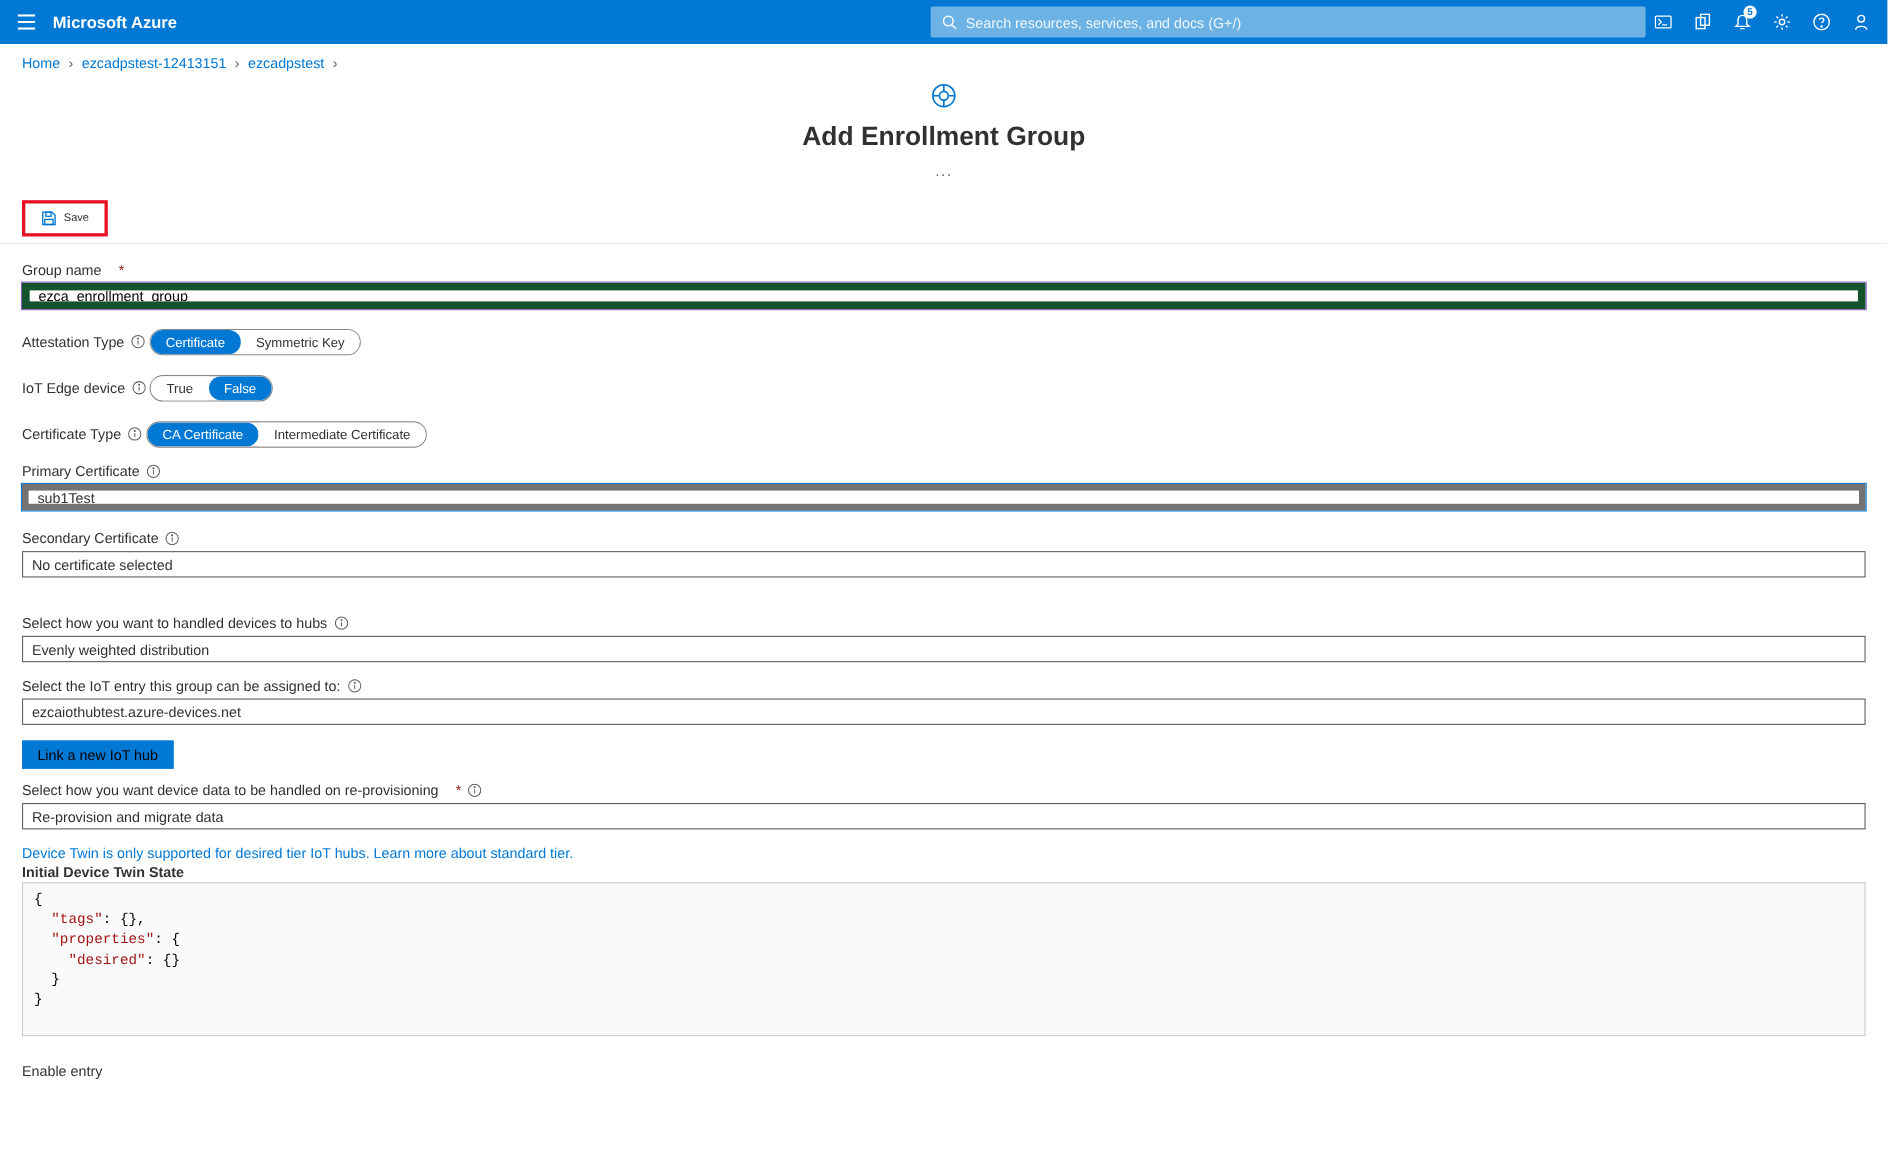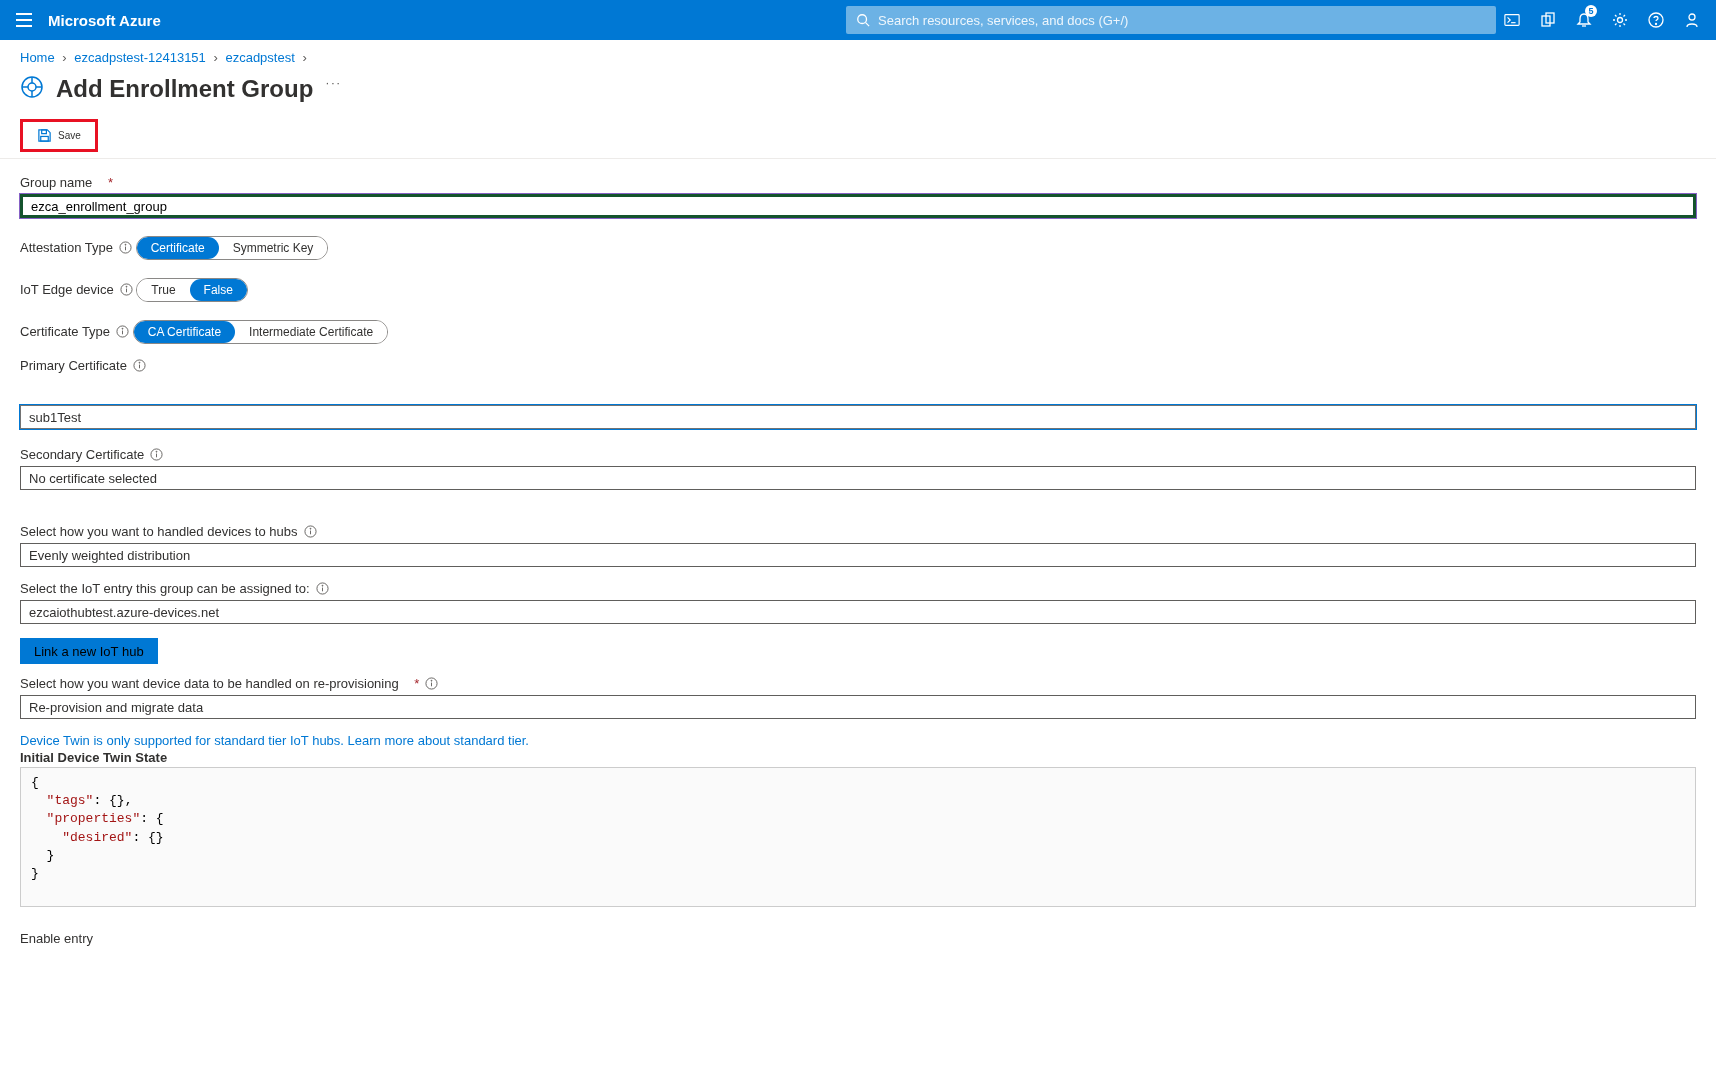--- a/index.html
+++ b/index.html
@@ -19,44 +19,44 @@
 .top-icon { width: 32px; height: 40px; display: flex; align-items: center; justify-content: center; cursor: pointer; position: relative; }
 .top-icon svg { stroke: #fff; fill: none; }
 .badge { position: absolute; top: 5px; right: 3px; background: #fff; color: #0078d4; font-size: 9px; font-weight: 600; border-radius: 8px; min-width: 12px; height: 12px; display: flex; align-items: center; justify-content: center; padding: 0 2px; }
 
 
 .breadcrumb { padding: 10px 20px 4px; font-size: 13px; }
 .breadcrumb a { color: #0078d4; text-decoration: none; }
 .breadcrumb .sep { color: #605e5c; margin: 0 4px; }
 
 
-.titlerow { display: flex; padding: 6px 20px 12px; gap: 12px; }
+.titlerow { display: flex; align-items: center; padding: 6px 20px 12px; gap: 12px; flex-direction: column; }
 .title-icon { width: 24px; height: 24px; }
 .title-icon svg circle { stroke: #0078d4; fill: none; }
 .pagetitle { font-size: 24px; font-weight: 600; color: #323130; }
 .title-more { color: #605e5c; cursor: pointer; letter-spacing: 1px; }
 
 
 .cmdbar { border-bottom: 1px solid #edebe9; padding: 4px 20px 6px; display: flex; }
 .savebox { border: 3px solid #e81123; padding: 2px 8px; }
 .savebtn { display: flex; align-items: center; gap: 6px; cursor: pointer; font-size: 10px; color: #323130; padding: 4px 6px; }
 .savebtn svg { stroke: #0078d4; fill: none; }
 
 
 .form { padding: 16px 20px 40px; }
 .field { margin-bottom: 18px; }
 .field-nolabel { margin-bottom: 14px; }
 .lbl { font-size: 13px; color: #323130; display: inline-flex; align-items: center; gap: 6px; margin-bottom: 4px; }
 .req { color: #a4262c; }
 .info { width: 13px; height: 13px; display: inline-flex; }
 .info svg { stroke: #605e5c; fill: none; }
 .txtinput { width: 100%; border: 1px solid #605e5c; height: 24px; padding: 0 8px; font-size: 13px; }
-.txtinput.focus { border: 3px solid #14532d; outline: 1px solid #8661c5; }
+.txtinput.focus { border: 7px solid #14532d; outline: 1px solid #8661c5; }
 .select { width: 100%; border: 1px solid #605e5c; height: 24px; padding: 0 8px; font-size: 13px; background: #fff; display: flex; align-items: center; cursor: pointer; }
-.select.focus { border: 1px solid #737373; outline: 1px solid #0078d4; margin-top: 28px; }
+.select.focus { border: 6px solid #737373; outline: 1px solid #0078d4; }
 
 .pillgroup { display: inline-flex; border: 1px solid #8a8886; border-radius: 14px; overflow: hidden; height: 24px; align-items: stretch; }
 .pill { padding: 0 14px; font-size: 12px; display: flex; align-items: center; cursor: pointer; color: #323130; background: #fff; }
 .pill.active { background: #0078d4; color: #fff; border-radius: 12px; }
 
 .btn-primary { background: #0078d4; color: #000000; border: none; height: 26px; padding: 0 14px; font-size: 13px; cursor: pointer; }
 
 .hint { color: #0078d4; font-size: 13px; margin-top: 8px; }
 .hint a { color: #0078d4; text-decoration: none; }
 .twinheader { font-weight: 700; font-size: 13px; margin-top: 2px; }
@@ -304,21 +304,21 @@
             <circle cx="7" cy="4" r="0.5" fill="#605e5c"></circle>
           </svg>
         </span>
     </div>
     <div class="select">
         <span>Re-provision and migrate data</span>
       </div>
   </div>
 
   <div class="hint">
-    <span>Device Twin is only supported for standard tier IoT hubs. </span><a href="#">Learn more about standard tier.</a>
+    <span>Device Twin is only supported for desired tier IoT hubs. </span><a href="#">Learn more about standard tier.</a>
   </div>
   <div class="twinheader">Initial Device Twin State</div>
 
   <div class="code"><span class="tok-b">{</span>
 <span class="tok-k">  "tags"</span><span class="tok-b">: {},</span>
 <span class="tok-k">  "properties"</span><span class="tok-b">: {</span>
 <span class="tok-k">    "desired"</span><span class="tok-b">: {}</span>
 <span class="tok-b">  }</span>
 <span class="tok-b">}</span></div>
 

